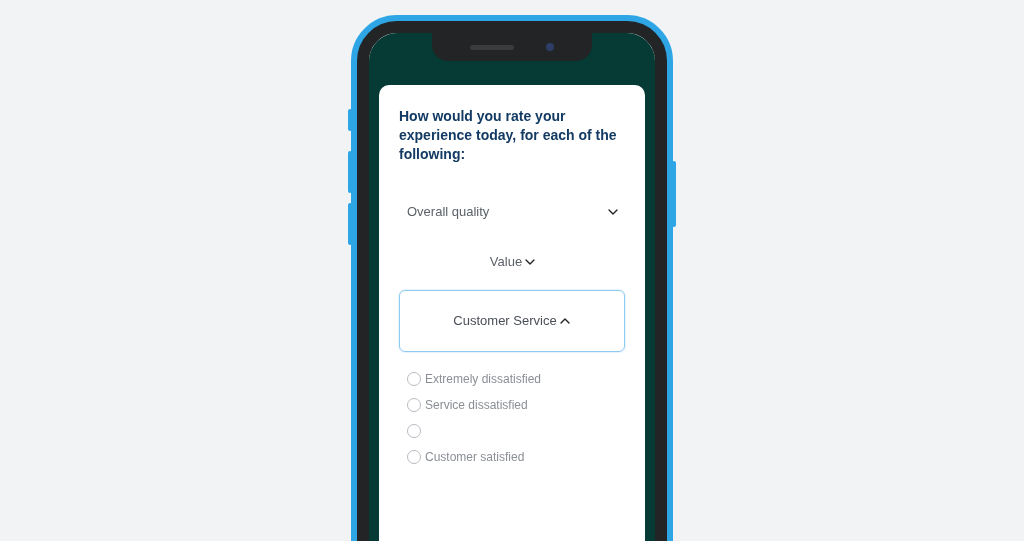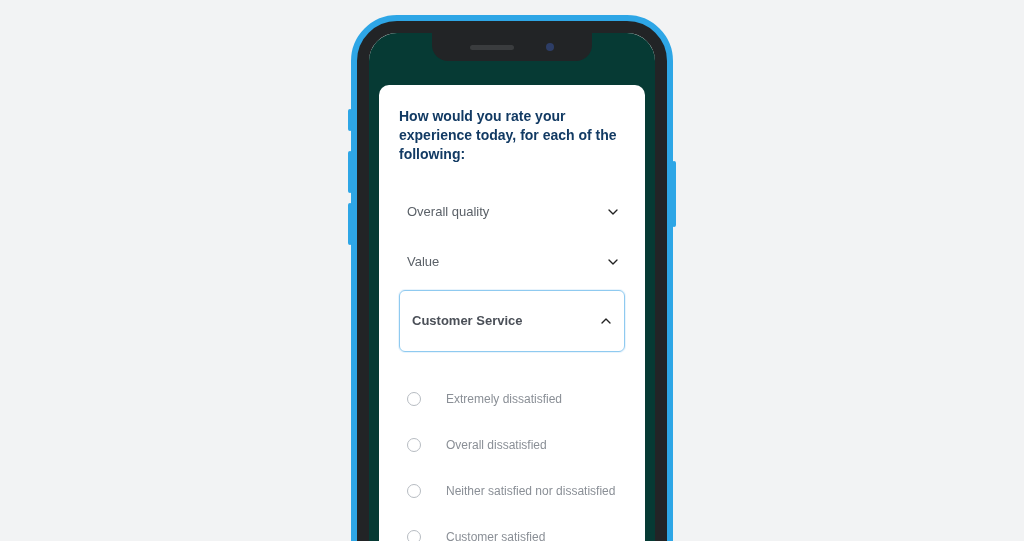--- a/index.html
+++ b/index.html
@@ -111,52 +111,51 @@
     align-items: center;
     justify-content: space-between;
     min-height: 40px;
     padding: 2px 4px 2px 8px;
     font-size: 13px;
     color: #5b6168;
     cursor: pointer;
   }
   .row + .row {
     margin-top: 6px;
+    justify-content: center;
   }
 
   .row-active {
     border: 1px solid #8fcaf0;
     border-radius: 6px;
     padding: 10px 10px 10px 12px;
     color: #4a4f57;
     margin-top: 14px;
     margin-bottom: 10px;
     box-shadow: 0 0 0 1px rgba(143,202,240,0.2);
-    font-weight: bold;
   }
 
   .chev {
     width: 16px;
     height: 16px;
     flex: 0 0 auto;
     color: #222;
   }
 
   .options {
     padding: 4px 0 0 8px;
   }
   .opt {
     display: flex;
     align-items: center;
-    gap: 25px;
+    gap: 4px;
     padding: 6px 0;
     font-size: 12px;
     color: #8a8f96;
     cursor: pointer;
-    margin-top: 20px;
   }
   .radio {
     width: 14px;
     height: 14px;
     border: 1.5px solid #b7bcc2;
     border-radius: 50%;
     flex: 0 0 auto;
     box-sizing: border-box;
   }
 </style>
@@ -202,25 +201,24 @@
             </svg>
           </div>
 
           <div class="options">
             <div class="opt">
               <span class="radio"></span>
               <span>Extremely dissatisfied</span>
             </div>
             <div class="opt">
               <span class="radio"></span>
-              <span>Overall dissatisfied</span>
-            </div>
-            <div class="opt">
-              <span class="radio"></span>
-              <span>Neither satisfied nor dissatisfied</span>
+              <span>Service dissatisfied</span>
+            </div>
+            <div class="opt">
+              <span class="radio"></span>
             </div>
             <div class="opt">
               <span class="radio"></span>
               <span>Customer satisfied</span>
             </div>
           </div>
 
         </div>
       </div>
     </div>

